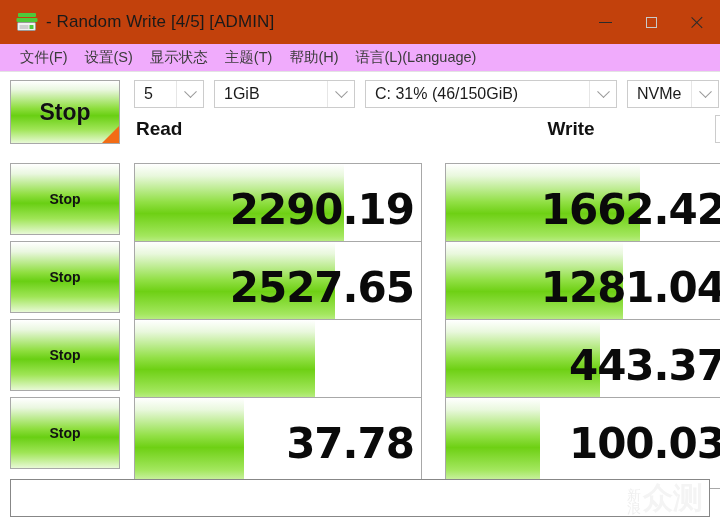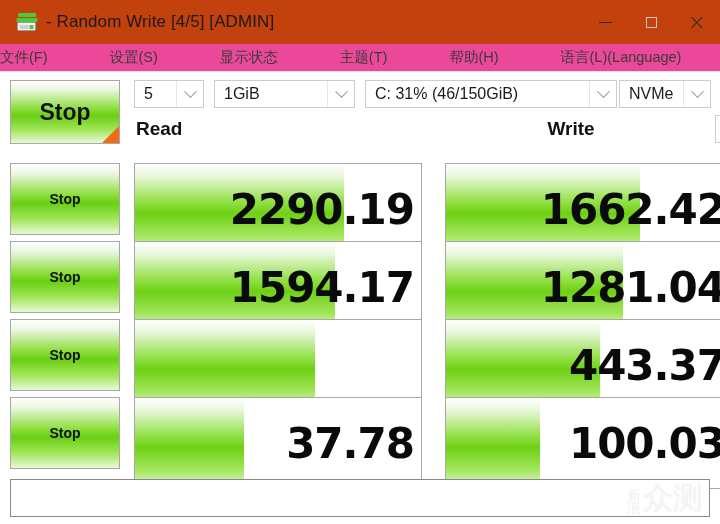--- a/index.html
+++ b/index.html
@@ -48,24 +48,23 @@
     content:"";position:absolute;left:50%;top:0;width:1.3px;height:15px;
     background:#2b2b2b;
   }
   .glyph-close:before{transform:translateX(-50%) rotate(45deg);}
   .glyph-close:after{transform:translateX(-50%) rotate(-45deg);}
 
   
   .menubar{
     height:27px;min-height:27px;
     display:flex;align-items:center;
-    padding-left:0;
-    background:#ec4899;
+    padding-left:20px;
+    background:#f0abfc;
     border-bottom:1px solid #e3e3e3;
-    gap:45px;
   }
   .menu-item{
     font-size:14.5px;color:#3b3b3b;
     margin-right:17px;white-space:nowrap;cursor:default;
   }
 
   
   .panel{
     flex:1;
     padding:8px 10px 0 10px;
@@ -126,21 +125,21 @@
     border-left:1px solid #e6e6e6;
   }
   .combo .arrow i{
     display:block;width:8px;height:8px;
     border-right:1.4px solid #9a9a9a;border-bottom:1.4px solid #9a9a9a;
     transform:rotate(45deg) translate(-2px,-2px);
   }
   .combo.count{width:70px;}
   .combo.size{width:141px;margin-left:10px;}
   .combo.drive{width:252px;margin-left:10px;}
-  .combo.iface{width:92px;margin-left:2px;}
+  .combo.iface{width:92px;margin-left:10px;}
   .combo.unit{width:92px;margin-left:auto;}
 
   .colhead{
     font-size:19px;font-weight:bold;color:#111;
     display:flex;align-items:center;height:28px;
   }
   .readhead{width:288px;margin-left:0;padding-left:2px;box-sizing:border-box;}
   .writehead{width:288px;margin-left:5px;justify-content:center;box-sizing:border-box;}
 
   
@@ -317,21 +316,21 @@
           <div class="value">1662.42</div>
         </div>
       </div>
 
       <div class="row">
         <div class="stopbtn">
           <span>Stop</span>
         </div>
         <div class="meter read">
           <div class="fill" style="width: 70%;"></div>
-          <div class="value">1594.17</div>
+          <div class="value">2527.65</div>
         </div>
         <div class="meter write">
           <div class="fill" style="width: 62%;"></div>
           <div class="value">1281.04</div>
         </div>
       </div>
 
       <div class="row">
         <div class="stopbtn">
           <span>Stop</span>

